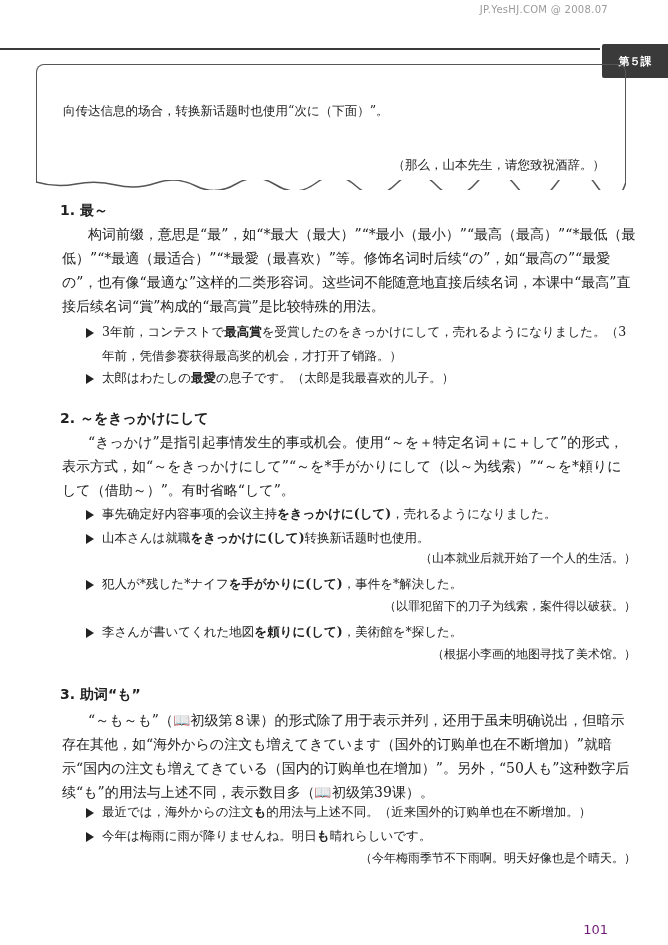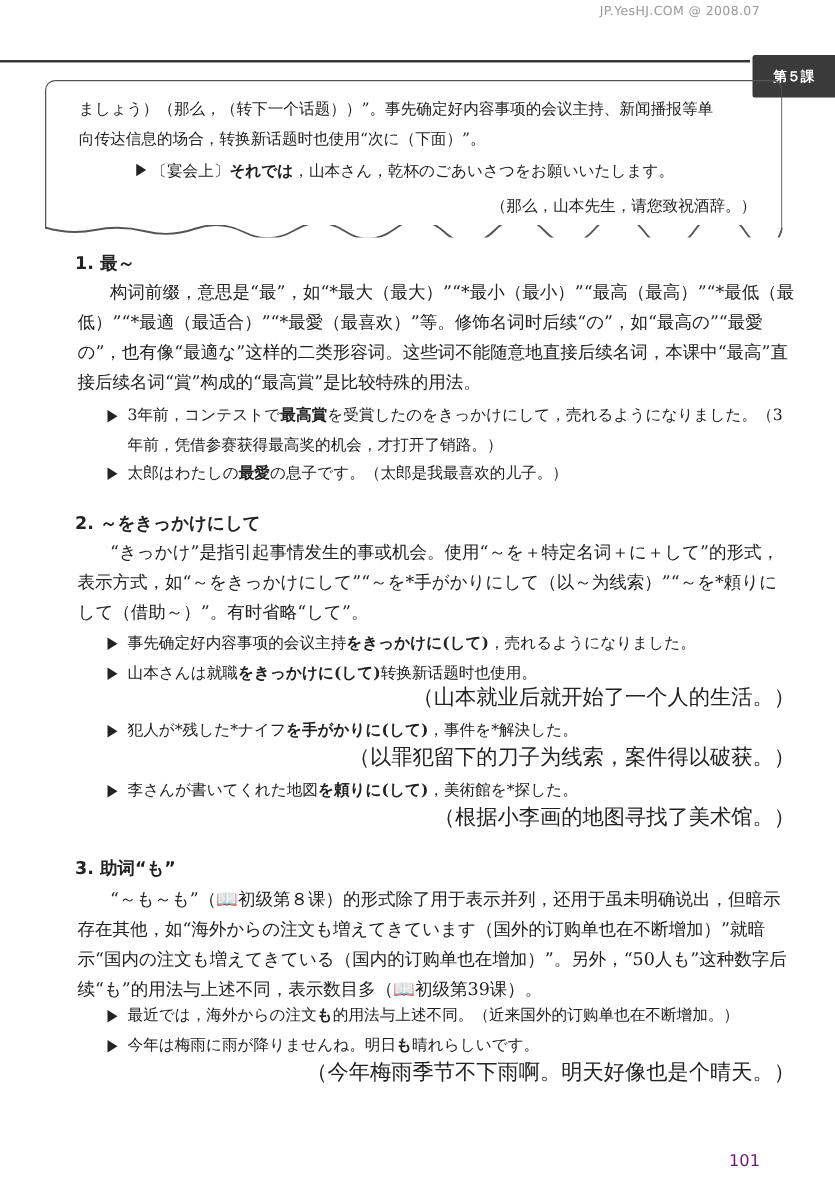--- a/index.html
+++ b/index.html
@@ -16,37 +16,33 @@
   .box p { margin:0; font-size:12.5px; line-height:24px; }
   .box .l1 { position:absolute; left:26px; top:10px; }
   .box .l2 { position:absolute; left:26px; top:34px; }
   .box .l3 { position:absolute; left:72px; top:60px; }
   .box .l4 { position:absolute; right:20px; top:88px; }
   .sec-title { position:absolute; left:60px; font-size:14px; font-weight:bold; font-family:"DejaVu Sans","Liberation Sans",sans-serif; }
   .para { position:absolute; left:62px; width:574px; font-size:14px; line-height:24px; margin:0; }
   .para.ind { text-indent:26px; }
   .ex { position:absolute; left:102px; width:534px; font-size:12.5px; line-height:24px; }
   .ex .tri { display:inline-block; width:0; height:0; border-top:5px solid transparent; border-bottom:5px solid transparent; border-left:8px solid #222; margin-right:6px; vertical-align:middle; position:relative; left:-16px; margin-right:-8px; }
-  .trans { position:absolute; right:32px; font-size:17px; line-height:24px; }
+  .trans { position:absolute; right:32px; font-size:12px; line-height:24px; }
   b { font-weight:bold; }
   .page-num { position:absolute; right:60px; bottom:8px; font-family:"DejaVu Sans","Liberation Sans",sans-serif; font-size:13px; color:#701a75; }
 </style>
 </head>
 <body>
 
 <div class="watermark">JP.YesHJ.COM @ 2008.07</div>
 <div class="header-rule"></div>
 <div class="lesson-tab">第５課</div>
 
 <div class="box">
-  <p class="l1">ましょう）（那么，（转下一个话题））”。事先确定好内容事项的会议主持、新闻播报等单</p>
   <p class="l2">向传达信息的场合，转换新话题时也使用“次に（下面）”。</p>
-  <p class="l3">
-    <span style="display:inline-block;width:0;height:0;border-top:5px solid transparent;border-bottom:5px solid transparent;border-left:8px solid #222;margin-right:4px;"></span><span>〔宴会上〕</span><b>それでは</b><span>，山本さん，乾杯のごあいさつをお願いいたします。</span>
-  </p>
   <p class="l4">（那么，山本先生，请您致祝酒辞。）</p>
 </div>
 <div class="box-bottom">
   <svg width="590" height="10" viewBox="0 0 590 10">
       <path d="M0 2 Q 20 8 40 4 T 80 5 T 120 3 T 160 6 T 200 4 T 240 5 T 280 3 T 320 6 T 360 4 T 400 5 T 440 3 T 480 6 T 520 4 T 560 5 T 590 2" fill="none" stroke="#555" stroke-width="1.5"></path>
     </svg>
 </div>
 
 <div class="sec-title" style="top:202px;">1.  最～</div>
 <p class="para ind" style="top:222px;">构词前缀，意思是“最”，如“*最大（最大）”“*最小（最小）”“最高（最高）”“*最低（最低）”“*最適（最适合）”“*最愛（最喜欢）”等。修饰名词时后续“の”，如“最高の”“最愛の”，也有像“最適な”这样的二类形容词。这些词不能随意地直接后续名词，本课中“最高”直接后续名词“賞”构成的“最高賞”是比较特殊的用法。</p>

